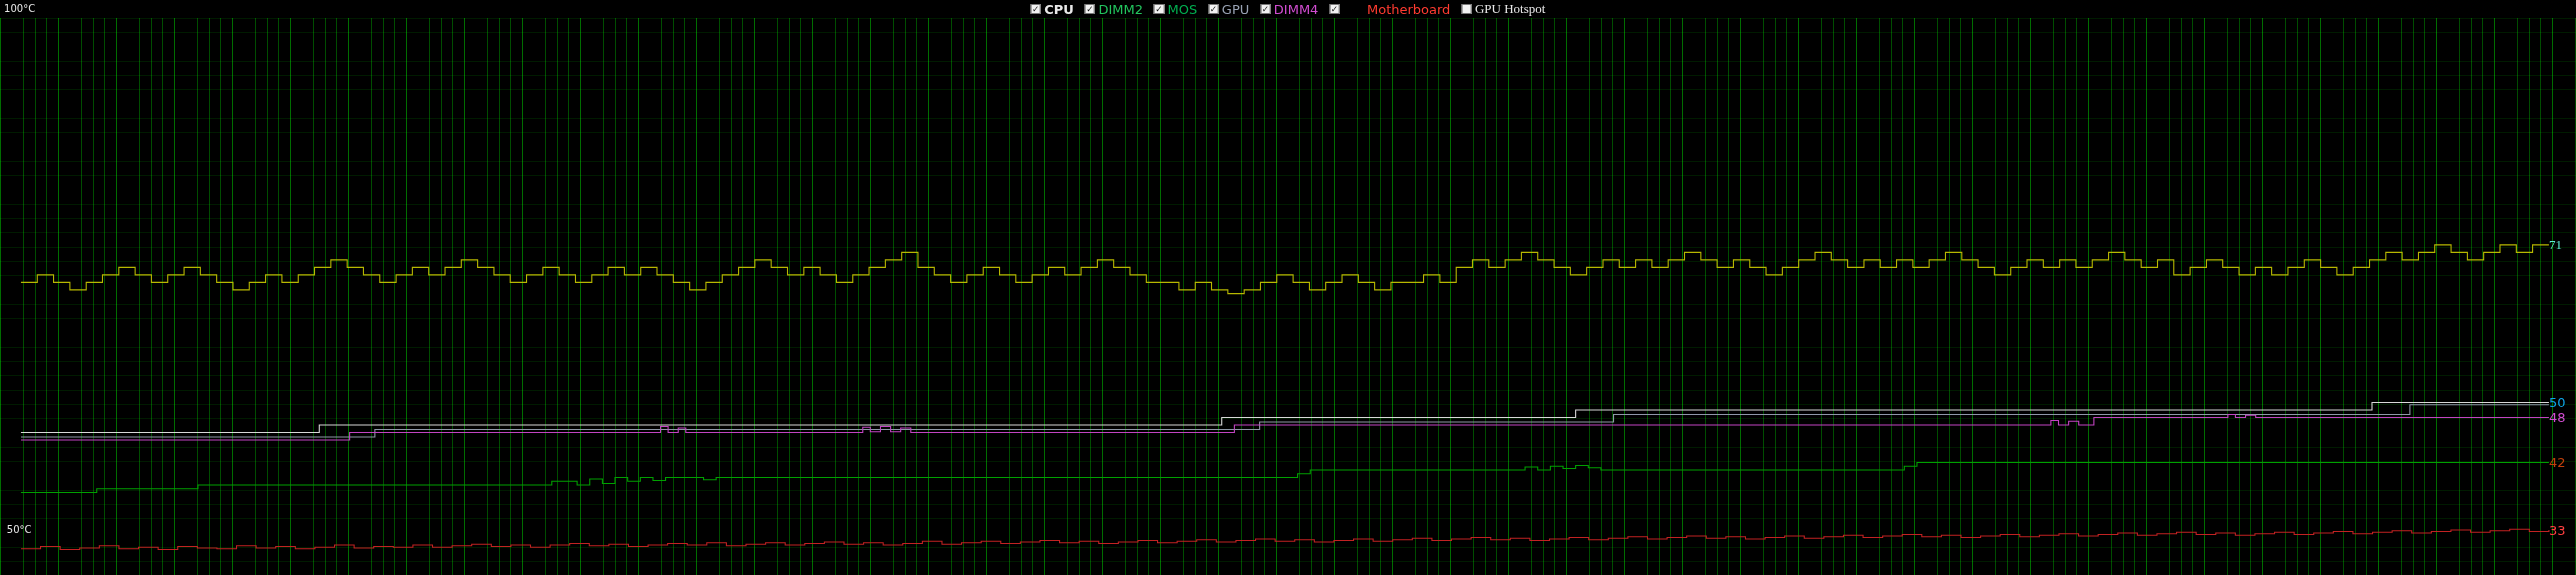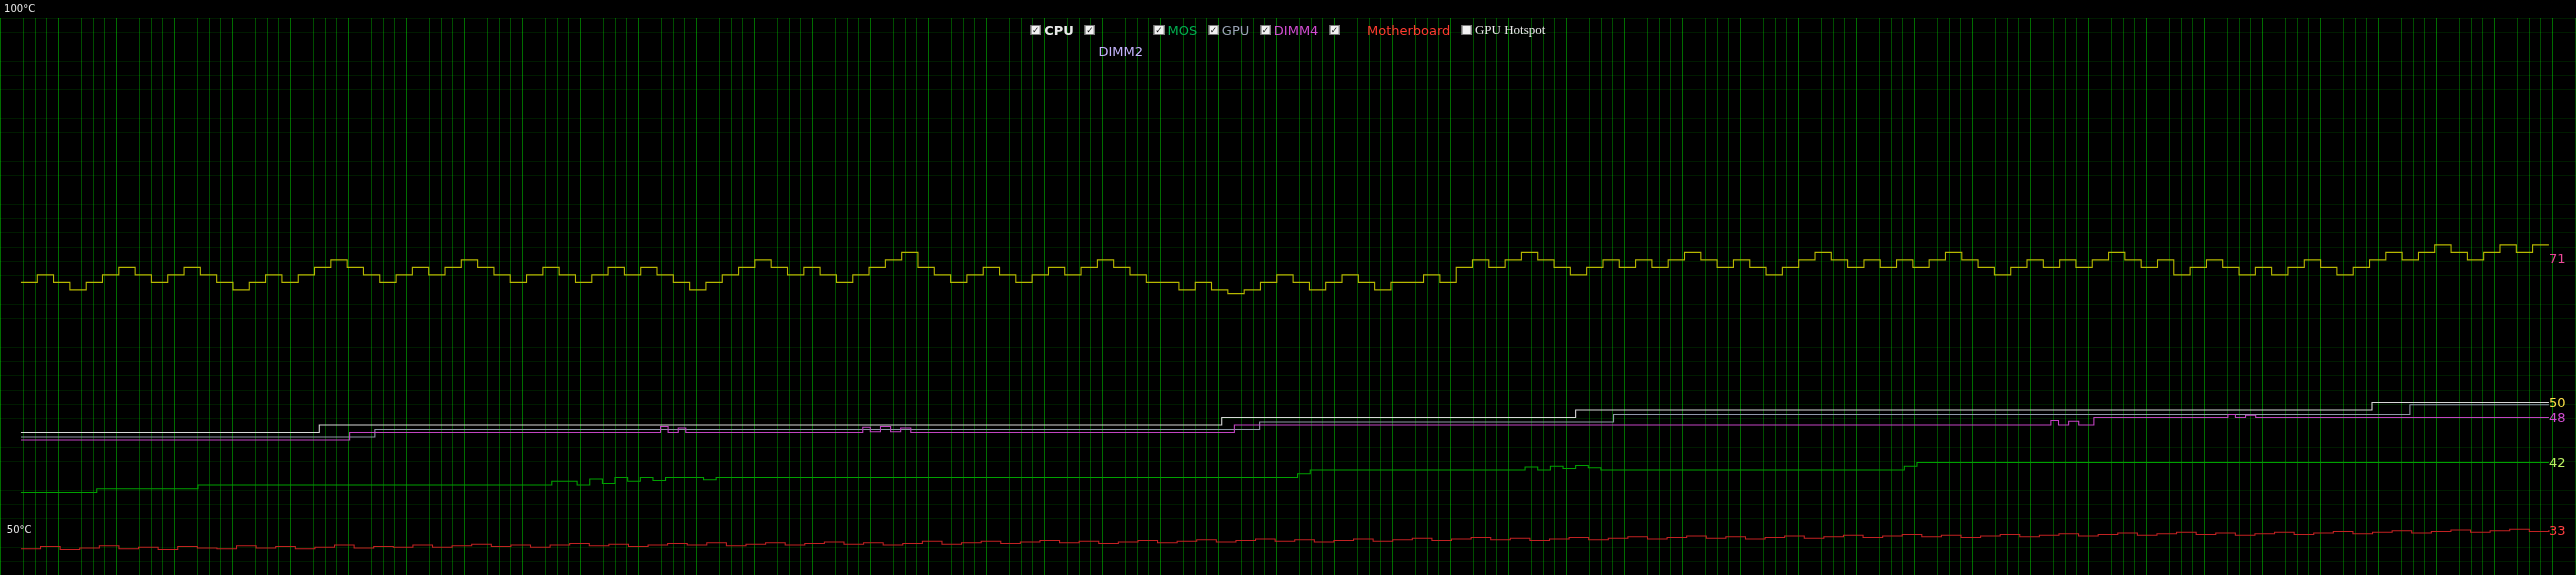--- a/index.html
+++ b/index.html
@@ -28,21 +28,21 @@
 <div class="stage">
   <div class="grid"></div>
 
   <div class="legend" id="legend">
       <span class="legend-item">
         <span class="cbx">✓</span>
         <span style="color: rgb(232, 232, 232); font-weight: bold;">CPU</span>
       </span>
       <span class="legend-item">
         <span class="cbx">✓</span>
-        <span style="color: #c4b5fd; margin-top: 43px;">DIMM2</span>
+        <span style="color: #22c55e;">DIMM2</span>
       </span>
       <span class="legend-item">
         <span class="cbx">✓</span>
         <span style="color: rgb(0, 176, 80);">MOS</span>
       </span>
       <span class="legend-item">
         <span class="cbx">✓</span>
         <span style="color: rgb(152, 162, 179);">GPU</span>
       </span>
       <span class="legend-item">
@@ -65,20 +65,20 @@
   <svg id="plot" width="2576" height="575" viewBox="0 0 3784 845">
       <path d="M30.0,415.0L54.0,415.0L54.0,403.9L77.9,403.9L77.9,415.0L101.9,415.0L101.9,426.0L125.9,426.0L125.9,415.0L149.8,415.0L149.8,403.9L173.8,403.9L173.8,392.9L197.8,392.9L197.8,403.9L221.7,403.9L221.7,415.0L245.7,415.0L245.7,403.9L269.7,403.9L269.7,392.9L293.6,392.9L293.6,403.9L317.6,403.9L317.6,415.0L341.6,415.0L341.6,426.0L365.5,426.0L365.5,415.0L389.5,415.0L389.5,403.9L413.5,403.9L413.5,415.0L437.5,415.0L437.5,403.9L461.4,403.9L461.4,392.9L485.4,392.9L485.4,381.9L509.4,381.9L509.4,392.9L533.3,392.9L533.3,403.9L557.3,403.9L557.3,415.0L581.3,415.0L581.3,403.9L605.2,403.9L605.2,392.9L629.2,392.9L629.2,403.9L653.2,403.9L653.2,392.9L677.1,392.9L677.1,381.9L701.1,381.9L701.1,392.9L725.1,392.9L725.1,403.9L749.0,403.9L749.0,415.0L773.0,415.0L773.0,403.9L797.0,403.9L797.0,392.9L820.9,392.9L820.9,403.9L844.9,403.9L844.9,415.0L868.9,415.0L868.9,403.9L892.8,403.9L892.8,392.9L916.8,392.9L916.8,403.9L940.8,403.9L940.8,392.9L964.7,392.9L964.7,403.9L988.7,403.9L988.7,415.0L1012.7,415.0L1012.7,426.0L1036.6,426.0L1036.6,415.0L1060.6,415.0L1060.6,403.9L1084.6,403.9L1084.6,392.9L1108.5,392.9L1108.5,381.9L1132.5,381.9L1132.5,392.9L1156.5,392.9L1156.5,403.9L1180.5,403.9L1180.5,392.9L1204.4,392.9L1204.4,403.9L1228.4,403.9L1228.4,415.0L1252.4,415.0L1252.4,403.9L1276.3,403.9L1276.3,392.9L1300.3,392.9L1300.3,381.9L1324.3,381.9L1324.3,370.9L1348.2,370.9L1348.2,392.9L1372.2,392.9L1372.2,403.9L1396.2,403.9L1396.2,415.0L1420.1,415.0L1420.1,403.9L1444.1,403.9L1444.1,392.9L1468.1,392.9L1468.1,403.9L1492.0,403.9L1492.0,415.0L1516.0,415.0L1516.0,403.9L1540.0,403.9L1540.0,392.9L1563.9,392.9L1563.9,403.9L1587.9,403.9L1587.9,392.9L1611.9,392.9L1611.9,381.9L1635.8,381.9L1635.8,392.9L1659.8,392.9L1659.8,403.9L1683.8,403.9L1683.8,415.0L1707.7,415.0L1707.7,415.0L1731.7,415.0L1731.7,426.0L1755.7,426.0L1755.7,415.0L1779.6,415.0L1779.6,426.0L1803.6,426.0L1803.6,431.5L1827.6,431.5L1827.6,426.0L1851.5,426.0L1851.5,415.0L1875.5,415.0L1875.5,403.9L1899.5,403.9L1899.5,415.0L1923.5,415.0L1923.5,426.0L1947.4,426.0L1947.4,415.0L1971.4,415.0L1971.4,403.9L1995.4,403.9L1995.4,415.0L2019.3,415.0L2019.3,426.0L2043.3,426.0L2043.3,415.0L2067.3,415.0L2067.3,415.0L2091.2,415.0L2091.2,403.9L2115.2,403.9L2115.2,415.0L2139.2,415.0L2139.2,392.9L2163.1,392.9L2163.1,381.9L2187.1,381.9L2187.1,392.9L2211.1,392.9L2211.1,381.9L2235.0,381.9L2235.0,370.9L2259.0,370.9L2259.0,381.9L2283.0,381.9L2283.0,392.9L2306.9,392.9L2306.9,403.9L2330.9,403.9L2330.9,392.9L2354.9,392.9L2354.9,381.9L2378.8,381.9L2378.8,392.9L2402.8,392.9L2402.8,381.9L2426.8,381.9L2426.8,392.9L2450.7,392.9L2450.7,381.9L2474.7,381.9L2474.7,370.9L2498.7,370.9L2498.7,381.9L2522.6,381.9L2522.6,392.9L2546.6,392.9L2546.6,381.9L2570.6,381.9L2570.6,392.9L2594.5,392.9L2594.5,403.9L2618.5,403.9L2618.5,392.9L2642.5,392.9L2642.5,381.9L2666.5,381.9L2666.5,370.9L2690.4,370.9L2690.4,381.9L2714.4,381.9L2714.4,392.9L2738.4,392.9L2738.4,381.9L2762.3,381.9L2762.3,392.9L2786.3,392.9L2786.3,381.9L2810.3,381.9L2810.3,392.9L2834.2,392.9L2834.2,381.9L2858.2,381.9L2858.2,370.9L2882.2,370.9L2882.2,381.9L2906.1,381.9L2906.1,392.9L2930.1,392.9L2930.1,403.9L2954.1,403.9L2954.1,392.9L2978.0,392.9L2978.0,381.9L3002.0,381.9L3002.0,392.9L3026.0,392.9L3026.0,381.9L3049.9,381.9L3049.9,392.9L3073.9,392.9L3073.9,381.9L3097.9,381.9L3097.9,370.9L3121.8,370.9L3121.8,381.9L3145.8,381.9L3145.8,392.9L3169.8,392.9L3169.8,381.9L3193.7,381.9L3193.7,403.9L3217.7,403.9L3217.7,392.9L3241.7,392.9L3241.7,381.9L3265.6,381.9L3265.6,392.9L3289.6,392.9L3289.6,403.9L3313.6,403.9L3313.6,392.9L3337.5,392.9L3337.5,403.9L3361.5,403.9L3361.5,392.9L3385.5,392.9L3385.5,381.9L3409.5,381.9L3409.5,392.9L3433.4,392.9L3433.4,403.9L3457.4,403.9L3457.4,392.9L3481.4,392.9L3481.4,381.9L3505.3,381.9L3505.3,370.9L3529.3,370.9L3529.3,381.9L3553.3,381.9L3553.3,370.9L3577.2,370.9L3577.2,359.8L3601.2,359.8L3601.2,370.9L3625.2,370.9L3625.2,381.9L3649.1,381.9L3649.1,370.9L3673.1,370.9L3673.1,359.8L3697.1,359.8L3697.1,370.9L3721.0,370.9L3721.0,359.8L3745.0,359.8L3745.0,359.8" fill="none" stroke="#b8b800" stroke-width="1.6"></path>
       <path d="M30.0,635.5L468.4,635.5L468.4,635.5L468.4,635.5L468.4,624.5L1794.6,624.5L1794.6,624.5L1794.6,624.5L1794.6,613.5L2314.7,613.5L2314.7,613.5L2314.7,613.5L2314.7,602.5L3485.0,602.5L3485.0,602.5L3485.0,602.5L3485.0,591.4L3745.0,591.4L3745.0,591.4" fill="none" stroke="#d8d8d8" stroke-width="1.6"></path>
       <path d="M30.0,642.2L550.1,642.2L550.1,642.2L550.1,642.2L550.1,631.1L1850.3,631.1L1850.3,631.1L1850.3,631.1L1850.3,620.1L2370.4,620.1L2370.4,620.1L2370.4,620.1L2370.4,609.1L3540.7,609.1L3540.7,609.1L3540.7,609.1L3540.7,594.7L3745.0,594.7L3745.0,594.7" fill="none" stroke="#8f98a8" stroke-width="1.6"></path>
       <path d="M30.0,646.6L513.0,646.6L513.0,646.6L513.0,646.6L513.0,635.5L958.8,635.5L958.8,635.5L969.9,635.5L969.9,626.7L981.0,626.7L981.0,635.5L995.9,635.5L995.9,628.9L1007.0,628.9L1007.0,635.5L1256.0,635.5L1256.0,635.5L1267.1,635.5L1267.1,627.8L1278.2,627.8L1278.2,634.4L1293.1,634.4L1293.1,626.7L1308.0,626.7L1308.0,634.4L1322.8,634.4L1322.8,628.9L1337.7,628.9L1337.7,635.5L1813.2,635.5L1813.2,635.5L1813.2,635.5L1813.2,624.5L3002.0,624.5L3002.0,624.5L3013.1,624.5L3013.1,617.9L3024.3,617.9L3024.3,624.5L3039.2,624.5L3039.2,619.0L3054.0,619.0L3054.0,624.5L3076.3,624.5L3076.3,624.5L3076.3,624.5L3076.3,613.5L3262.1,613.5L3262.1,613.5L3273.2,613.5L3273.2,609.1L3284.3,609.1L3284.3,613.5L3299.2,613.5L3299.2,610.2L3314.1,610.2L3314.1,613.5L3745.0,613.5L3745.0,613.5" fill="none" stroke="#c344c3" stroke-width="1.6"></path>
       <path d="M30.0,723.8L141.4,723.8L141.4,723.8L141.4,723.8L141.4,718.3L290.1,718.3L290.1,718.3L290.1,718.3L290.1,712.7L773.0,712.7L773.0,712.7L810.1,712.7L810.1,707.2L847.3,707.2L847.3,712.7L865.9,712.7L865.9,703.9L884.5,703.9L884.5,710.5L903.0,710.5L903.0,701.7L921.6,701.7L921.6,707.2L940.2,707.2L940.2,701.7L958.8,701.7L958.8,706.1L977.3,706.1L977.3,701.7L995.9,701.7L995.9,701.7L1033.1,701.7L1033.1,705.0L1051.6,705.0L1051.6,701.7L1887.5,701.7L1887.5,701.7L1906.1,701.7L1906.1,696.2L1924.7,696.2L1924.7,690.7L2221.8,690.7L2221.8,690.7L2240.4,690.7L2240.4,686.3L2259.0,686.3L2259.0,690.7L2277.6,690.7L2277.6,685.2L2296.2,685.2L2296.2,688.5L2314.7,688.5L2314.7,684.1L2333.3,684.1L2333.3,687.4L2351.9,687.4L2351.9,690.7L2779.1,690.7L2779.1,690.7L2797.7,690.7L2797.7,685.2L2816.3,685.2L2816.3,679.7L3745.0,679.7L3745.0,679.7" fill="none" stroke="#00a000" stroke-width="1.6"></path>
       <path d="M30.0,806.5L58.8,806.5L58.8,803.2L87.6,803.2L87.6,807.6L116.4,807.6L116.4,805.4L145.2,805.4L145.2,802.1L174.0,802.1L174.0,806.5L202.8,806.5L202.8,804.3L231.6,804.3L231.6,807.6L260.4,807.6L260.4,803.2L289.2,803.2L289.2,805.4L318.0,805.4L318.0,806.5L346.8,806.5L346.8,802.1L375.6,802.1L375.6,805.4L404.4,805.4L404.4,803.2L433.2,803.2L433.2,806.5L462.0,806.5L462.0,804.3L490.8,804.3L490.8,801.0L519.6,801.0L519.6,805.4L548.4,805.4L548.4,803.2L577.2,803.2L577.2,804.3L606.0,804.3L606.0,801.0L634.8,801.0L634.8,804.3L663.6,804.3L663.6,802.1L692.4,802.1L692.4,799.9L721.2,799.9L721.2,803.2L750.0,803.2L750.0,801.0L778.8,801.0L778.8,804.3L807.6,804.3L807.6,801.0L836.4,801.0L836.4,798.8L865.2,798.8L865.2,802.1L894.0,802.1L894.0,799.9L922.8,799.9L922.8,803.2L951.6,803.2L951.6,801.0L980.3,801.0L980.3,798.8L1009.1,798.8L1009.1,801.0L1037.9,801.0L1037.9,797.7L1066.7,797.7L1066.7,802.1L1095.5,802.1L1095.5,799.9L1124.3,799.9L1124.3,797.7L1153.1,797.7L1153.1,801.0L1181.9,801.0L1181.9,798.8L1210.7,798.8L1210.7,796.6L1239.5,796.6L1239.5,799.9L1268.3,799.9L1268.3,797.7L1297.1,797.7L1297.1,801.0L1325.9,801.0L1325.9,798.8L1354.7,798.8L1354.7,795.5L1383.5,795.5L1383.5,799.9L1412.3,799.9L1412.3,797.7L1441.1,797.7L1441.1,795.5L1469.9,795.5L1469.9,798.8L1498.7,798.8L1498.7,796.6L1527.5,796.6L1527.5,794.4L1556.3,794.4L1556.3,797.7L1585.1,797.7L1585.1,795.5L1613.9,795.5L1613.9,798.8L1642.7,798.8L1642.7,796.6L1671.5,796.6L1671.5,794.4L1700.3,794.4L1700.3,797.7L1729.1,797.7L1729.1,795.5L1757.9,795.5L1757.9,793.3L1786.7,793.3L1786.7,796.6L1815.5,796.6L1815.5,794.4L1844.3,794.4L1844.3,792.1L1873.1,792.1L1873.1,795.5L1901.9,795.5L1901.9,793.3L1930.7,793.3L1930.7,796.6L1959.5,796.6L1959.5,794.4L1988.3,794.4L1988.3,792.1L2017.1,792.1L2017.1,795.5L2045.9,795.5L2045.9,793.3L2074.7,793.3L2074.7,791.0L2103.5,791.0L2103.5,794.4L2132.3,794.4L2132.3,792.1L2161.1,792.1L2161.1,789.9L2189.9,789.9L2189.9,793.3L2218.7,793.3L2218.7,791.0L2247.5,791.0L2247.5,794.4L2276.3,794.4L2276.3,792.1L2305.1,792.1L2305.1,789.9L2333.9,789.9L2333.9,793.3L2362.7,793.3L2362.7,791.0L2391.5,791.0L2391.5,788.8L2420.3,788.8L2420.3,792.1L2449.1,792.1L2449.1,789.9L2477.9,789.9L2477.9,787.7L2506.7,787.7L2506.7,791.0L2535.5,791.0L2535.5,788.8L2564.3,788.8L2564.3,792.1L2593.1,792.1L2593.1,789.9L2621.9,789.9L2621.9,787.7L2650.7,787.7L2650.7,791.0L2679.5,791.0L2679.5,788.8L2708.3,788.8L2708.3,786.6L2737.1,786.6L2737.1,789.9L2765.9,789.9L2765.9,787.7L2794.7,787.7L2794.7,785.5L2823.4,785.5L2823.4,788.8L2852.2,788.8L2852.2,786.6L2881.0,786.6L2881.0,789.9L2909.8,789.9L2909.8,787.7L2938.6,787.7L2938.6,785.5L2967.4,785.5L2967.4,788.8L2996.2,788.8L2996.2,786.6L3025.0,786.6L3025.0,784.4L3053.8,784.4L3053.8,787.7L3082.6,787.7L3082.6,785.5L3111.4,785.5L3111.4,783.3L3140.2,783.3L3140.2,786.6L3169.0,786.6L3169.0,784.4L3197.8,784.4L3197.8,782.2L3226.6,782.2L3226.6,785.5L3255.4,785.5L3255.4,783.3L3284.2,783.3L3284.2,786.6L3313.0,786.6L3313.0,784.4L3341.8,784.4L3341.8,782.2L3370.6,782.2L3370.6,785.5L3399.4,785.5L3399.4,783.3L3428.2,783.3L3428.2,781.1L3457.0,781.1L3457.0,784.4L3485.8,784.4L3485.8,782.2L3514.6,782.2L3514.6,780.0L3543.4,780.0L3543.4,783.3L3572.2,783.3L3572.2,781.1L3601.0,781.1L3601.0,778.9L3629.8,778.9L3629.8,782.2L3658.6,782.2L3658.6,780.0L3687.4,780.0L3687.4,777.8L3716.2,777.8L3716.2,781.1L3745.0,781.1L3745.0,778.9" fill="none" stroke="#c22222" stroke-width="1.6"></path>
     </svg>
 
   <div id="endlabels">
-      <div class="end-label" style="top: 251px; color: #ec4899;">71</div>
-      <div class="end-label" style="top: 395px; color: #fde047; text-align: center;">50</div>
+      <div class="end-label" style="top: 237px; color: #5eead4; font-family: Liberation Serif, serif;">71</div>
+      <div class="end-label" style="top: 395px; color: #0ea5e9; text-align: center;">50</div>
       <div class="end-label" style="top: 410px; color: rgb(210, 77, 210);">48</div>
-      <div class="end-label" style="top: 455px; color: #bef264; text-align: center;">42</div>
+      <div class="end-label" style="top: 455px; color: #c2410c; text-align: center;">42</div>
       <div class="end-label" style="top: 523px; color: rgb(255, 64, 64);">33</div>
     </div>
 </div>
 
 
 </body></html>

